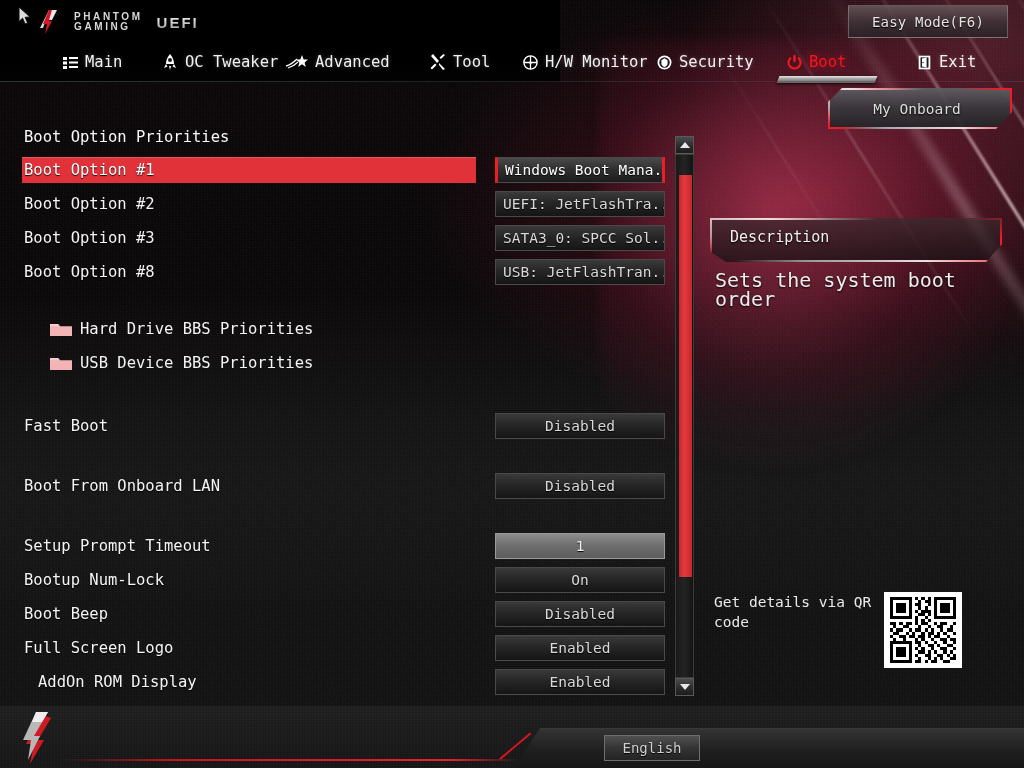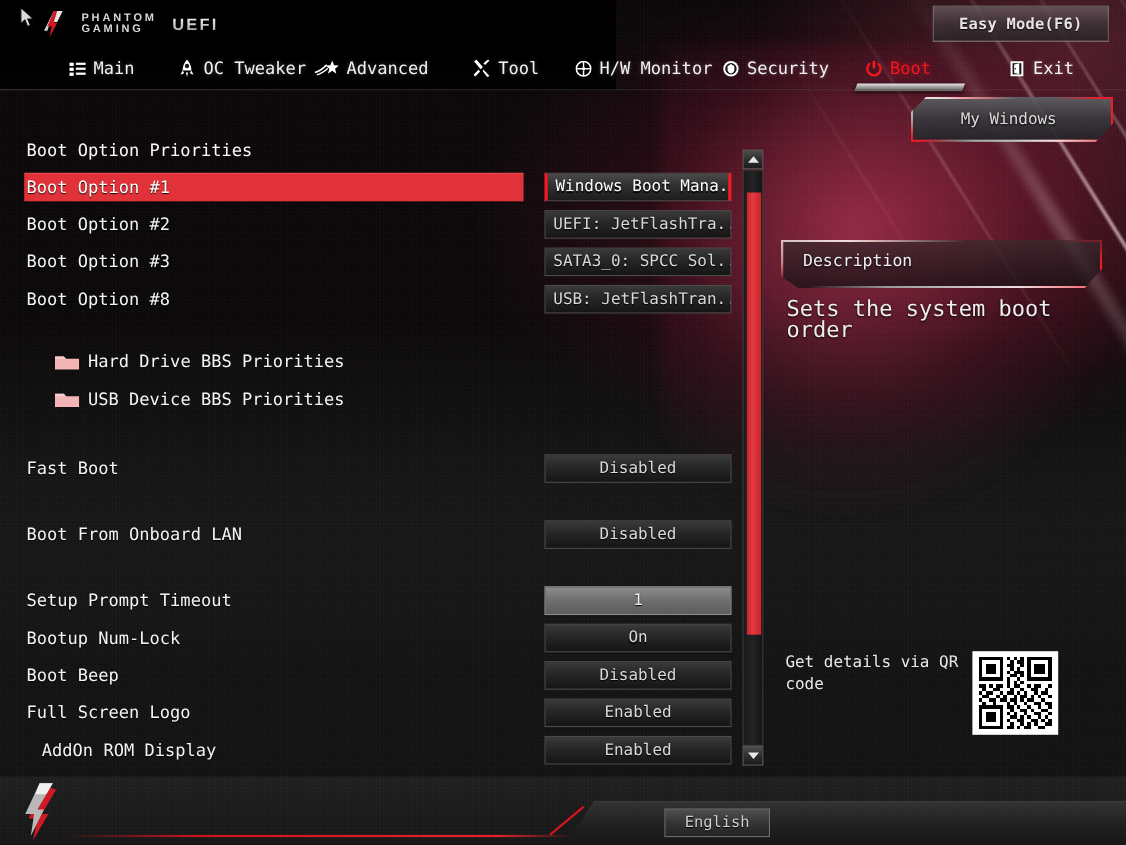--- a/index.html
+++ b/index.html
@@ -79,21 +79,20 @@
   }
 
   .easy-mode {
     position:absolute; right: 16px; top: 5px;
     width: 160px; height: 33px;
     display:flex; align-items:center; justify-content:center;
     background: linear-gradient(180deg, rgba(108,92,96,.80) 0%, rgba(62,52,56,.85) 50%, rgba(40,34,37,.88) 100%);
     border: 1px solid rgba(170,160,162,.45);
     color: #e8e4e4; font-size: 14px; letter-spacing: .2px;
     text-shadow: 0 1px 1px #000;
-    font-weight: bold;
   }
 
   
   .nav { position:absolute; top: 48px; left: 0; width: 1024px; height: 34px; }
   .nav-item {
     position:absolute; top:0; height: 28px;
     display:flex; align-items:center; gap: 7px;
     color: #f2f2f2; font-size: 15.5px; white-space: nowrap;
     text-shadow: 0 0 4px rgba(255,255,255,.28);
   }
@@ -440,21 +439,21 @@
     </div>
 
     <div class="active-underline"></div>
     <div class="header-rule"></div>
   </div>
 
   <div class="fav-tab">
     <div class="fav-shape"></div>
     <div class="fav-border-red"></div>
     <div class="fav-border-silver"></div>
-    <div class="fav-label">My Windows</div>
+    <div class="fav-label">My Onboard</div>
   </div>
 
   <div class="desc-tab">
     <div class="desc-shape"></div>
     <div class="desc-border-red"></div>
     <div class="desc-border-silver"></div>
     <div class="desc-label">Description</div>
   </div>
   <div class="desc-body">Sets the system boot order</div>
 

